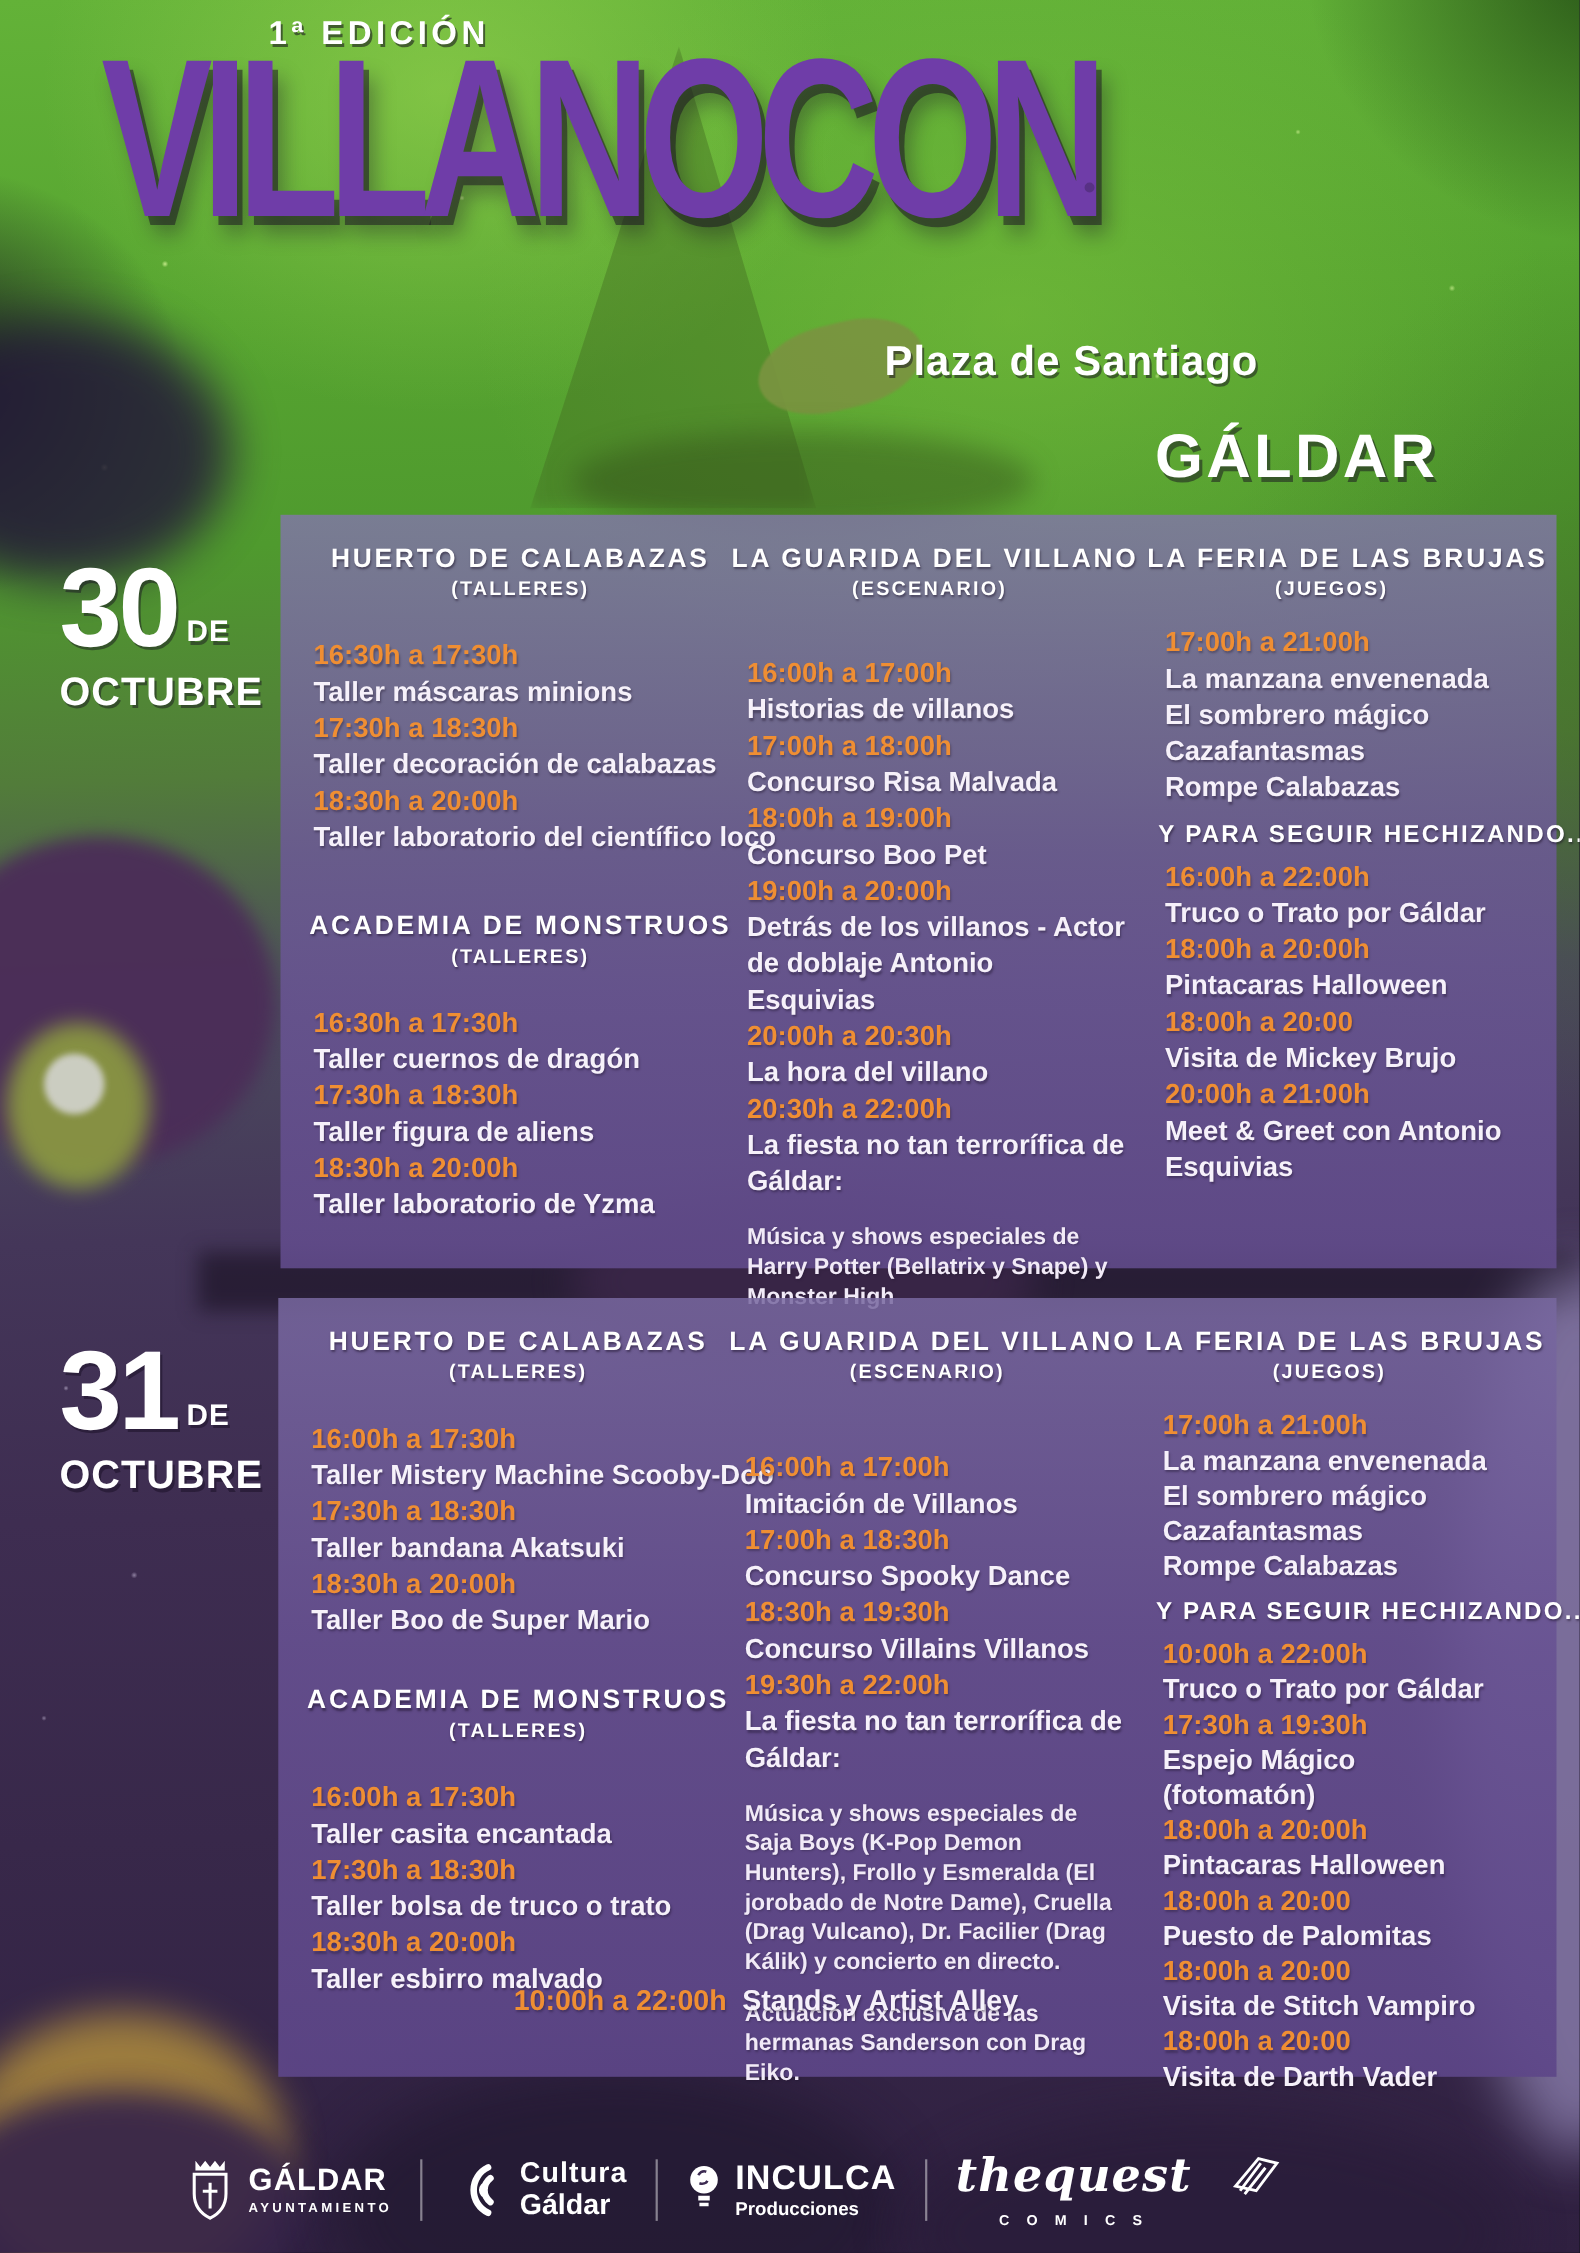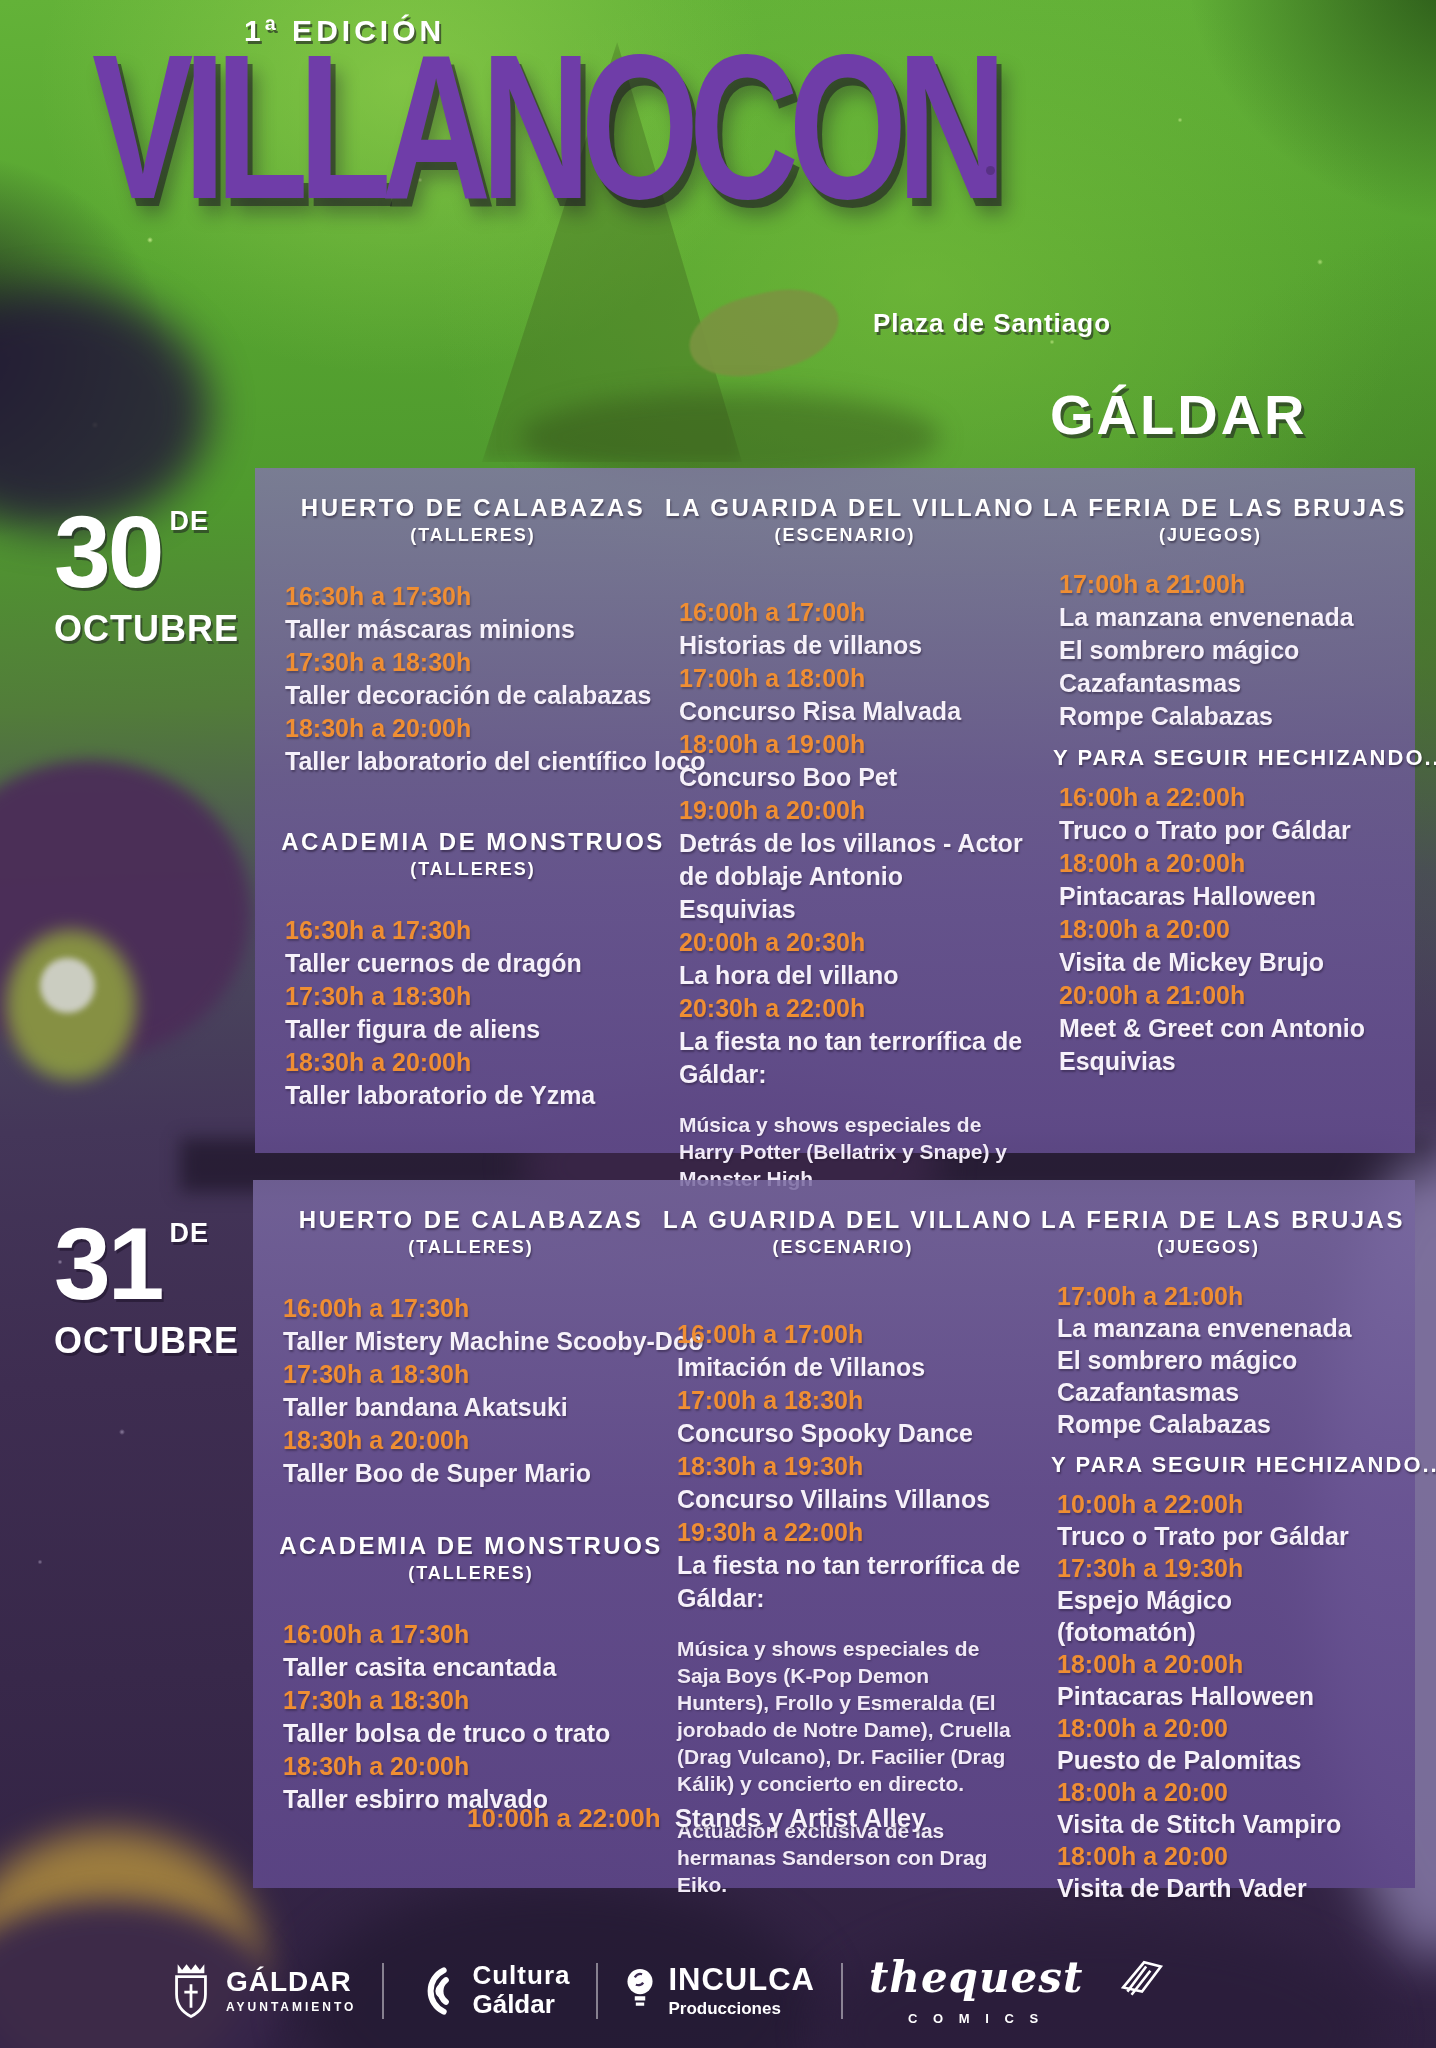--- a/index.html
+++ b/index.html
@@ -42,28 +42,28 @@
   .b-cape{left:-60px;top:1900px;width:340px;height:210px;background:#33224a;opacity:.9;filter:blur(14px);}
   .b-botc{left:300px;top:1880px;width:520px;height:260px;background:#241a33;opacity:.85;filter:blur(24px);}
   .b-botr{left:820px;top:1920px;width:560px;height:220px;background:#2a1d3a;opacity:.8;filter:blur(22px);}
   
   .edition{position:absolute;left:216px;top:14px;font-size:30px;font-weight:bold;letter-spacing:4px;
     text-shadow:2px 3px 0 rgba(20,12,30,.55);margin-left:28px;}
   .title{position:absolute;left:92px;top:24px;margin:0;font-size:152px;font-weight:bold;line-height:1;
     letter-spacing:-10px;color:#6f3da8;transform:scaleY(1.35);transform-origin:top left;white-space:nowrap;
     text-shadow:5px 6px 0 rgba(24,14,34,.5), 10px 12px 16px rgba(24,14,34,.35);}
   .reg-dot{position:absolute;left:986px;top:166px;width:9px;height:9px;border-radius:50%;background:#4a2a6e;opacity:.6;}
-  .venue{position:absolute;left:873px;top:308px;font-size:26px;font-weight:bold;letter-spacing:1px;
+  .venue{position:absolute;left:804px;top:308px;font-size:38px;font-weight:bold;letter-spacing:1px;
     text-shadow:2px 3px 0 rgba(22,13,32,.5);}
   .city{position:absolute;left:1050px;top:382px;font-size:56px;font-weight:bold;letter-spacing:3px;
     text-shadow:3px 4px 0 rgba(22,13,32,.5);}
   
   .day-label{position:absolute;left:54px;text-shadow:2px 3px 0 rgba(20,12,30,.45);}
   .day-label-0{top:506px;} .day-label-1{top:1218px;}
-  .dl-row{display:flex;align-items:flex-start;}
+  .dl-row{display:flex;align-items:flex-end;}
   .day-label .num{font-size:102px;font-weight:bold;line-height:.92;letter-spacing:-3px;}
   .day-label .de{font-size:27px;font-weight:bold;margin:0 0 10px 8px;letter-spacing:1px;}
   .day-label .month{font-size:36px;font-weight:bold;letter-spacing:1px;margin-top:8px;}
   
   .panel{position:absolute;left:255px;width:1145px;
     background:linear-gradient(180deg,rgba(129,119,166,.84),rgba(108,89,150,.86) 45%,rgba(97,75,139,.9));padding-left:15px;}
   .panel-0{top:468px;height:685px;}
   .panel-1{top:1180px;height:708px;left:253px;width:1147px;
     background:linear-gradient(180deg,rgba(120,104,160,.85),rgba(103,81,146,.88) 45%,rgba(93,70,136,.92));}
   .col{position:absolute;top:26px;}

